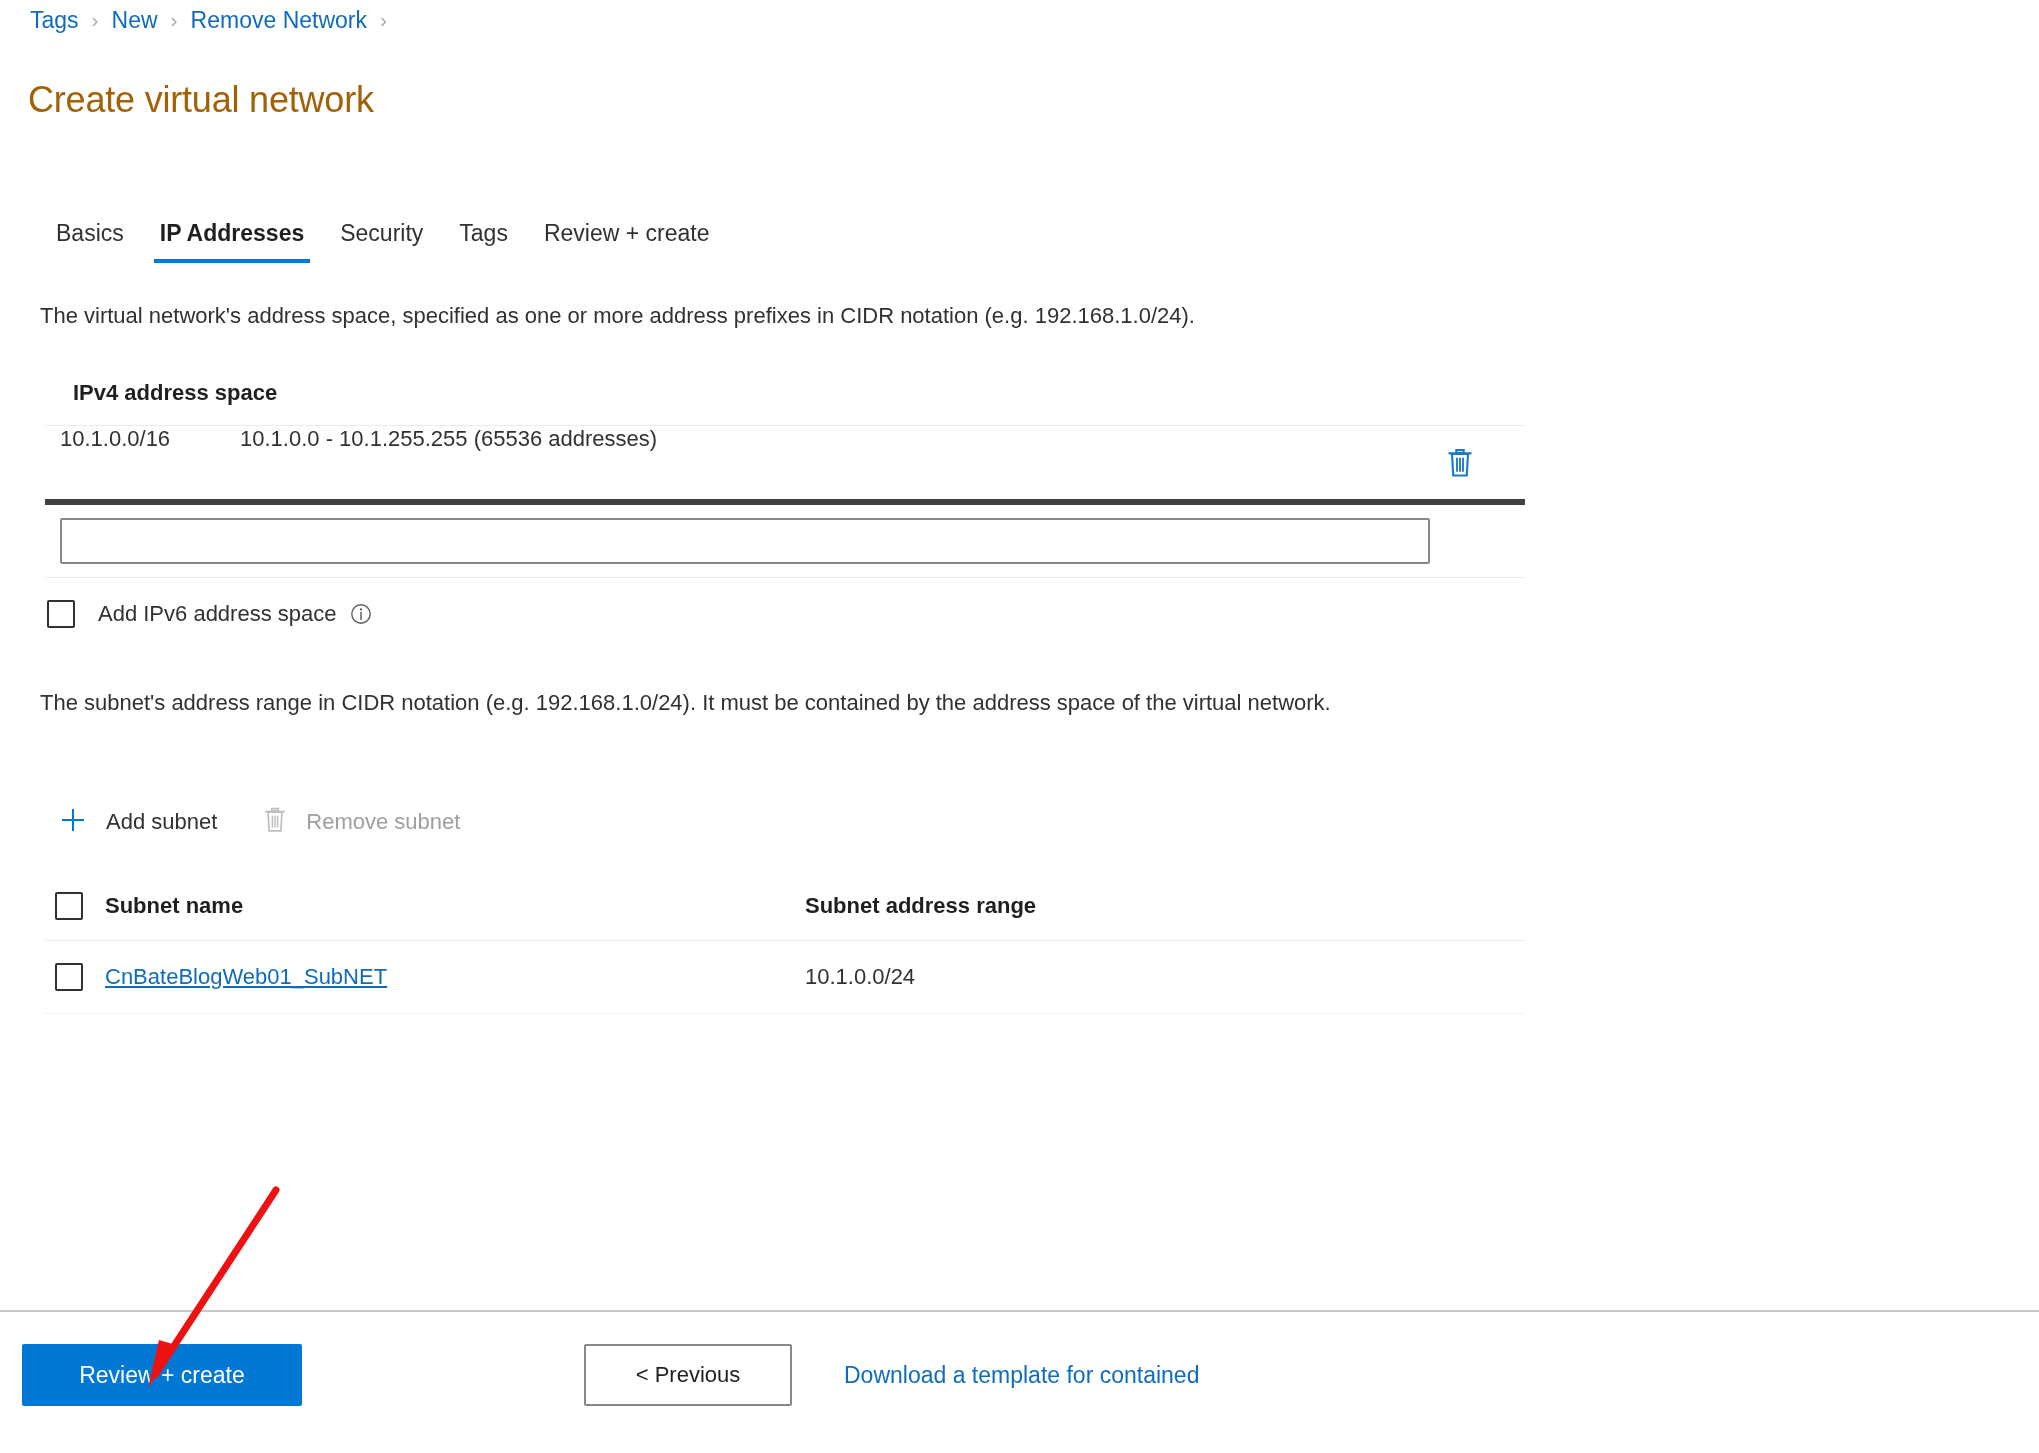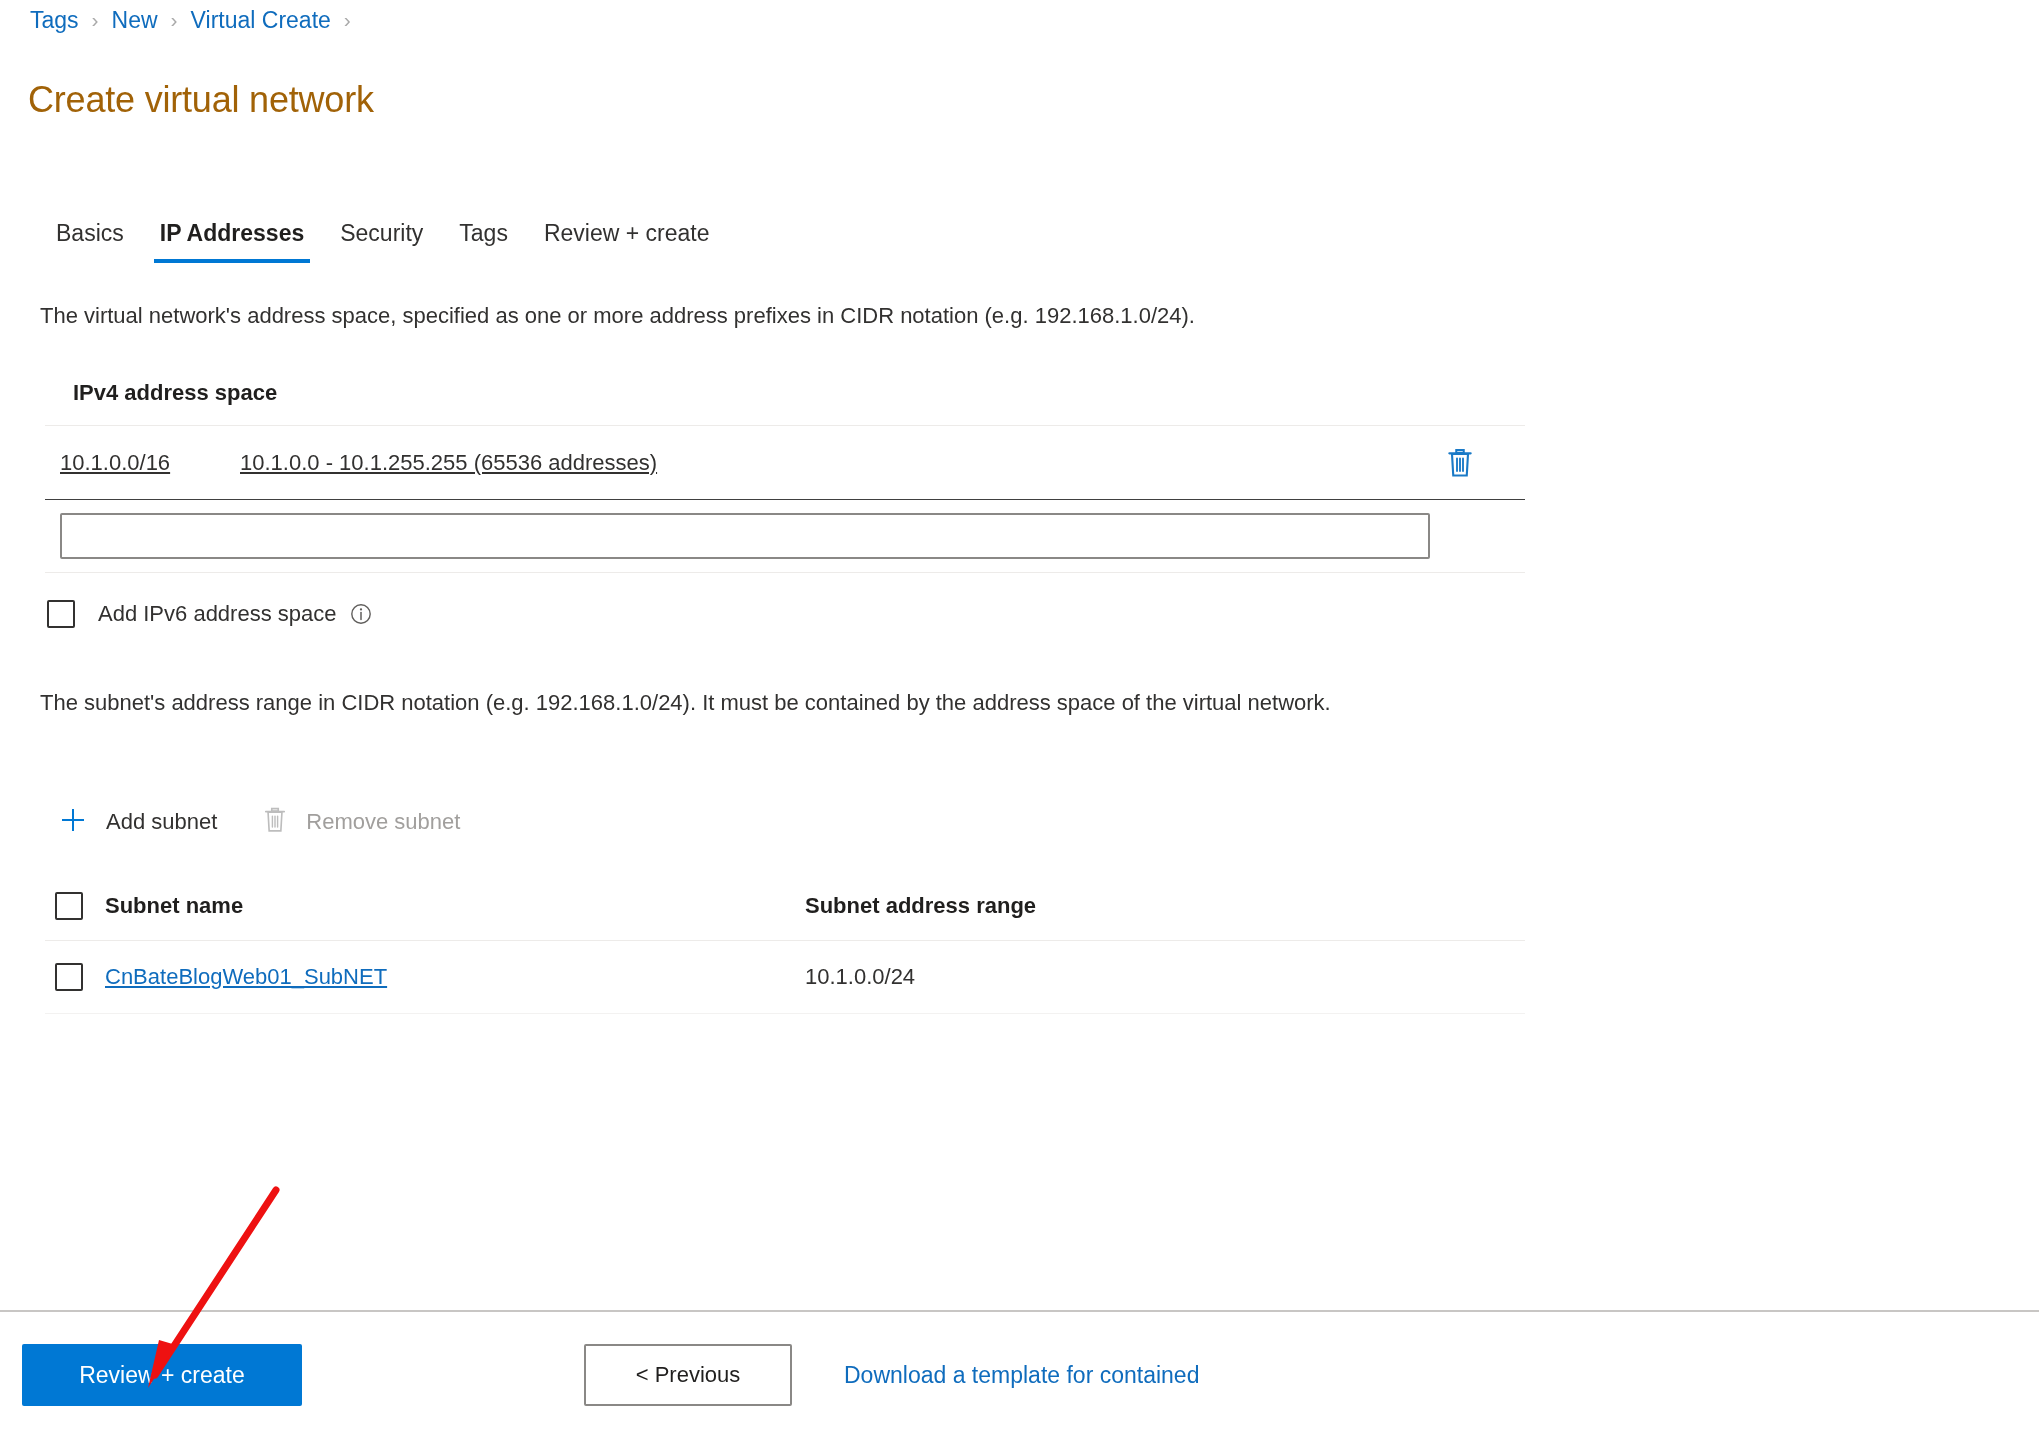--- a/index.html
+++ b/index.html
@@ -104,24 +104,23 @@
   .addr-table {
     position: absolute;
     left: 45px;
     top: 425px;
     width: 1480px;
   }
   .addr-row {
     position: relative;
     height: 73px;
     border-top: 1px solid #edebe9;
-    border-bottom: 1px solid #404040;
-    display: flex;
-    align-items: center;
-    text-decoration: underline;
+    border-bottom: 6px solid #404040;
+    display: flex;
+    align-items: flex-start;
   }
   .addr-prefix {
     font-size: 22px;
     color: #323130;
     margin-left: 15px;
     width: 180px;
   }
   .addr-range {
     font-size: 22px;
     color: #323130;
@@ -326,21 +325,21 @@
   }
 </style>
 </head>
 <body>
 
 <div class="breadcrumb">
   <a class="crumb">Tags</a>
   <span class="crumb-sep">›</span>
   <a class="crumb">New</a>
   <span class="crumb-sep">›</span>
-  <a class="crumb">Virtual Create</a>
+  <a class="crumb">Remove Network</a>
   <span class="crumb-sep">›</span>
 </div>
 
 <h1 class="page-title">Create virtual network</h1>
 
 <div class="tabs">
   <div class="tab">Basics</div>
   <div class="tab active">IP Addresses</div>
   <div class="tab">Security</div>
   <div class="tab">Tags</div>

